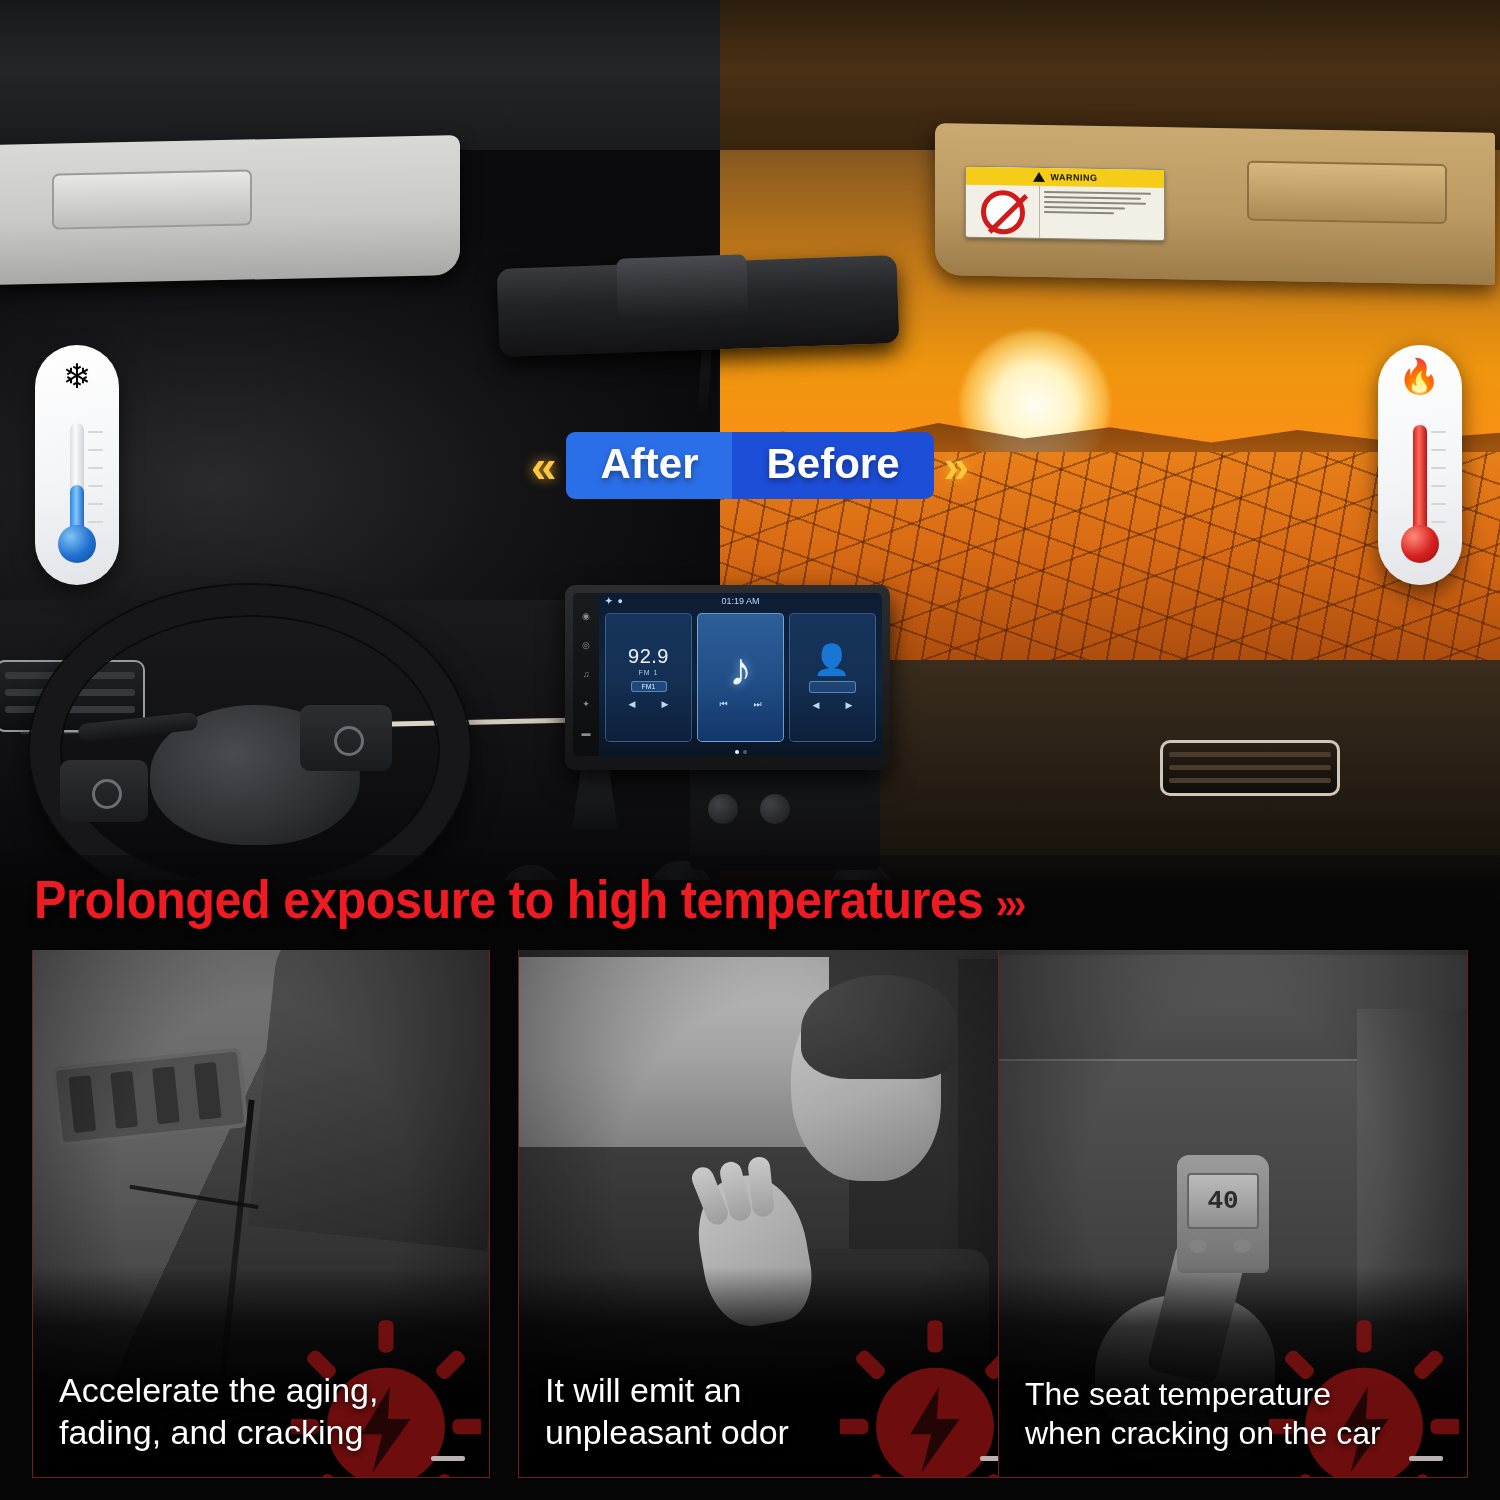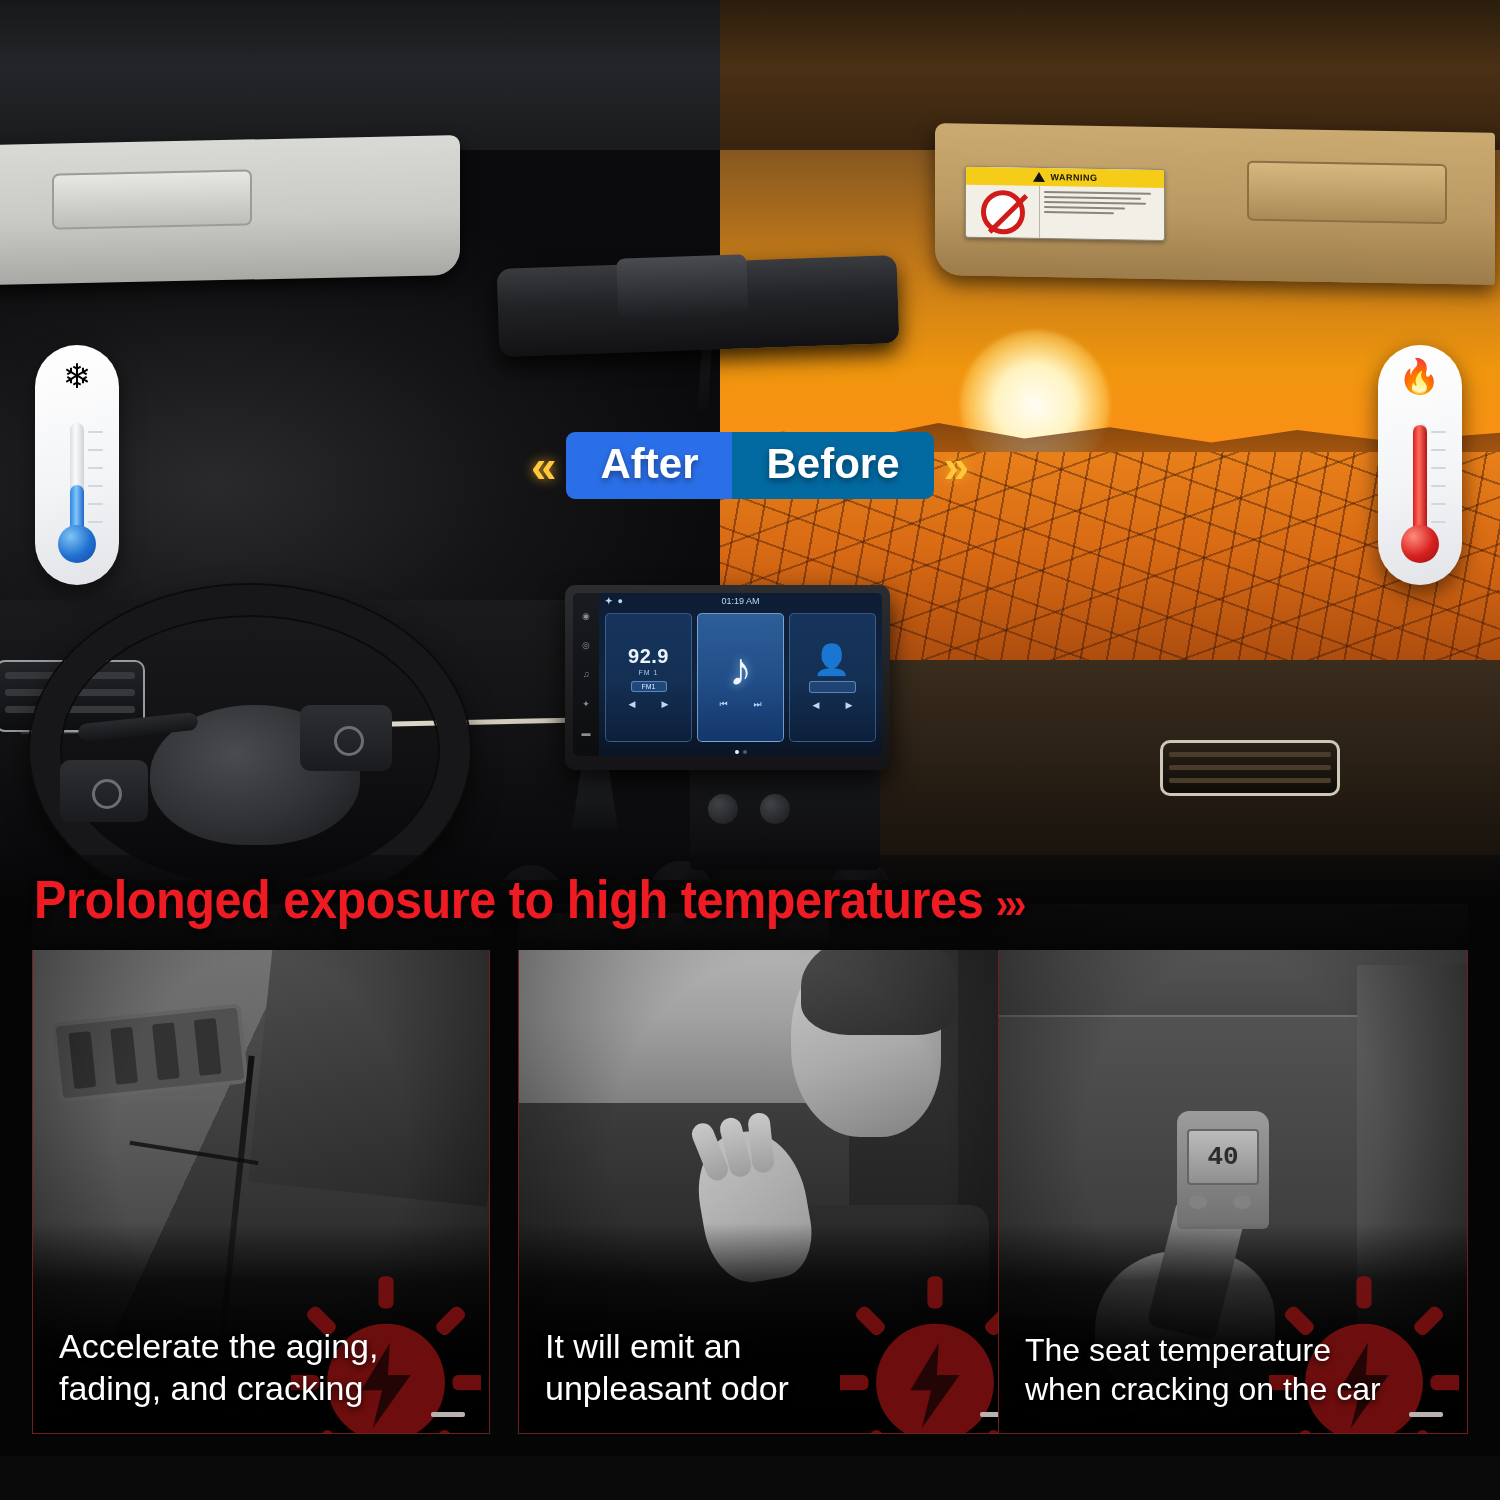--- a/index.html
+++ b/index.html
@@ -209,21 +209,21 @@
   .icard {
     flex:1; border:1px solid rgba(125,180,245,.35); border-radius:5px;
     background:linear-gradient(180deg, rgba(40,95,165,.35), rgba(16,42,78,.45));
     display:flex; flex-direction:column; align-items:center; justify-content:center; gap:3px;
     position:relative;
   }
   .icard.mid {
     background:linear-gradient(180deg, rgba(72,148,235,.55), rgba(26,76,150,.6));
     border-color:rgba(170,215,255,.6);
   }
-  .freq { font-size:20px; font-weight:bold; color:#eaf4ff; letter-spacing:.5px; line-height:1; }
+  .freq { font-size:20px; font-weight:normal; color:#eaf4ff; letter-spacing:.5px; line-height:1; }
   .freq-sub { font-size:7px; color:#a8cdf2; letter-spacing:1px; }
   .pill { margin-top:2px; font-size:7px; color:#d6e9ff; border:1px solid rgba(150,200,250,.5);
           border-radius:3px; padding:1px 10px; background:rgba(60,120,200,.35); }
   .tr-row { display:flex; gap:26px; margin-top:4px; font-size:9px; color:#bcd8f7; }
   .note { font-size:46px; line-height:1; color:#eef6ff; text-shadow:0 0 10px rgba(160,210,255,.8); }
   .person { font-size:30px; line-height:1; color:#eef6ff; }
   .seatbar { width:56%; height:12px; border:1px solid rgba(150,200,250,.5); border-radius:3px;
              background:rgba(60,120,200,.3); margin-top:3px; }
   .dots { position:absolute; bottom:2px; left:0; right:0; display:flex; justify-content:center; gap:4px; }
   .dots b { width:4px;height:4px;border-radius:50%;background:#eaf4ff; display:block; }
@@ -303,38 +303,38 @@
     position:absolute; left:0; top:432px; width:1500px; z-index:18;
     display:flex; align-items:center; justify-content:center; gap:0;
   }
   .chev { color:#ffc83c; font-size:46px; font-weight:bold; line-height:1;
           text-shadow:0 0 12px rgba(255,180,40,.85); padding:0 10px; }
   .badge {
     font-size:42px; font-weight:bold; color:#fff; padding:8px 34px 11px 34px;
     text-shadow:0 3px 6px rgba(0,0,0,.4);
   }
   .badge.after  { background:#2b6fe8; border-radius:9px 0 0 9px; }
-  .badge.before { background:#0369a1; border-radius:0 9px 9px 0; }
+  .badge.before { background:#1d4ed8; border-radius:0 9px 9px 0; }
 
   
   .section-band {
     position:absolute; left:0; top:855px; width:1500px; height:95px;
     background:linear-gradient(180deg, rgba(8,8,10,.55) 0%, rgba(5,5,6,.92) 55%, #050506 100%);
     z-index:14;
   }
   .section-title {
     position:absolute; left:34px; top:868px; z-index:15; white-space:nowrap;
     color:#ef1b22; font-weight:bold; font-size:54px; letter-spacing:-.5px;
     transform:scaleX(.9); transform-origin:left center;
     text-shadow:0 3px 8px rgba(0,0,0,.85);
   }
   .section-title .arrows { font-size:42px; letter-spacing:-4px; padding-left:14px; }
 
   
-  .panels { position:absolute; left:0; top:904px; width:1500px; height:552px; background:#050506; }
+  .panels { position:absolute; left:0; top:948px; width:1500px; height:552px; background:#050506; }
   .panel {
     position:absolute; top:0; height:530px; overflow:hidden;
     border:1px solid rgba(196,48,48,.55);
     background:#0b0b0c;
   }
   .panel.p1 { left:32px;   width:458px; }
   .panel.p2 { left:518px;  width:521px; }
   .panel.p3 { left:998px;  width:470px; }
 
   .photo { position:absolute; inset:0; filter:grayscale(1); }

